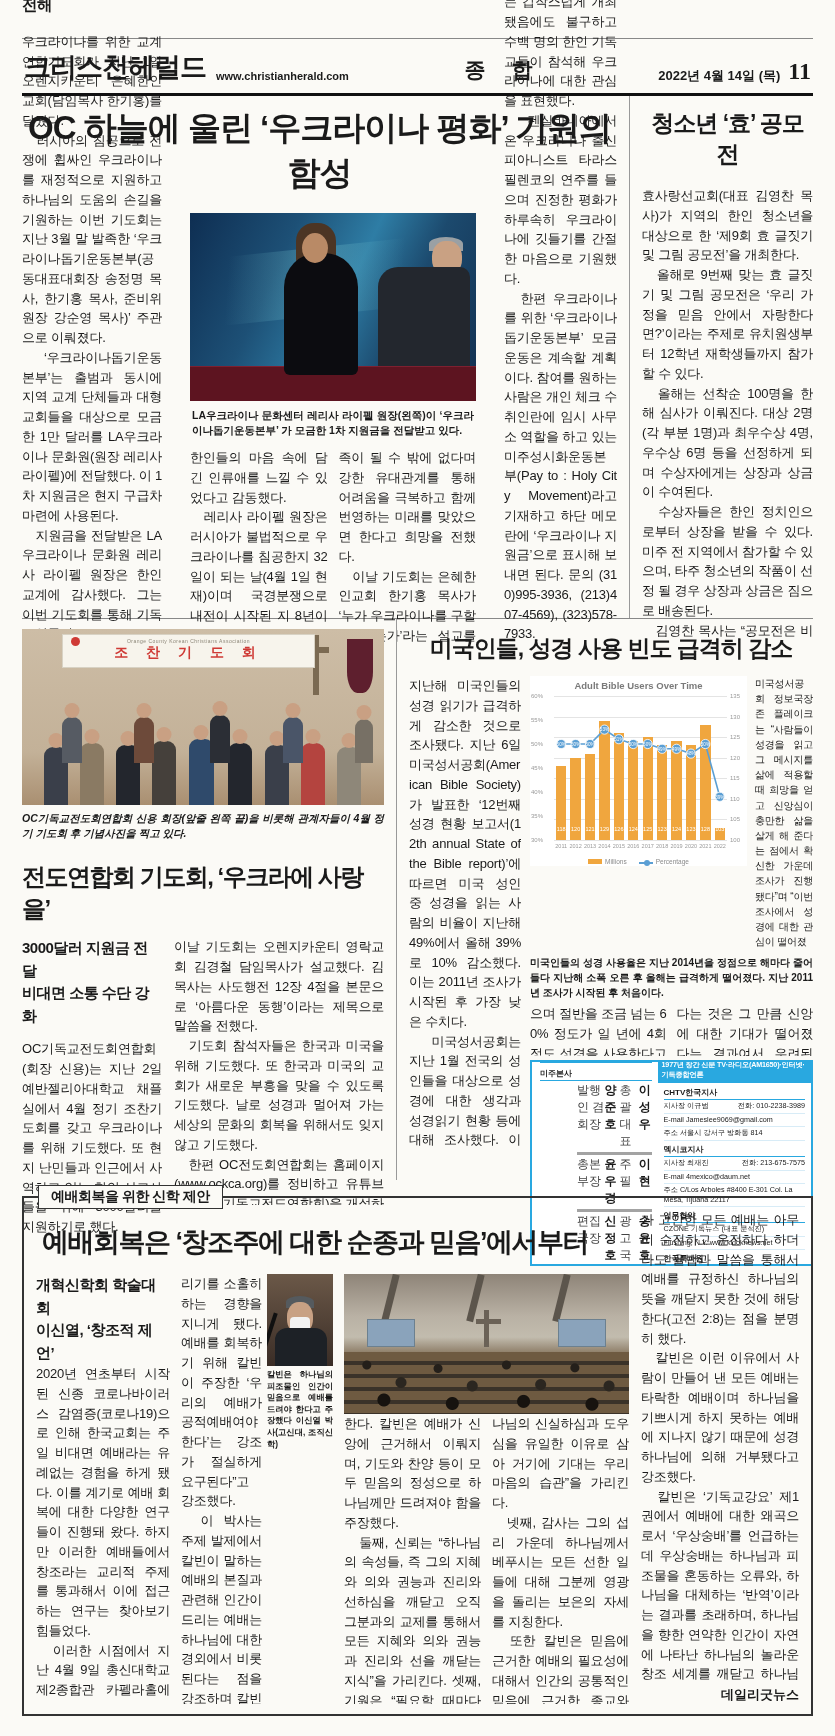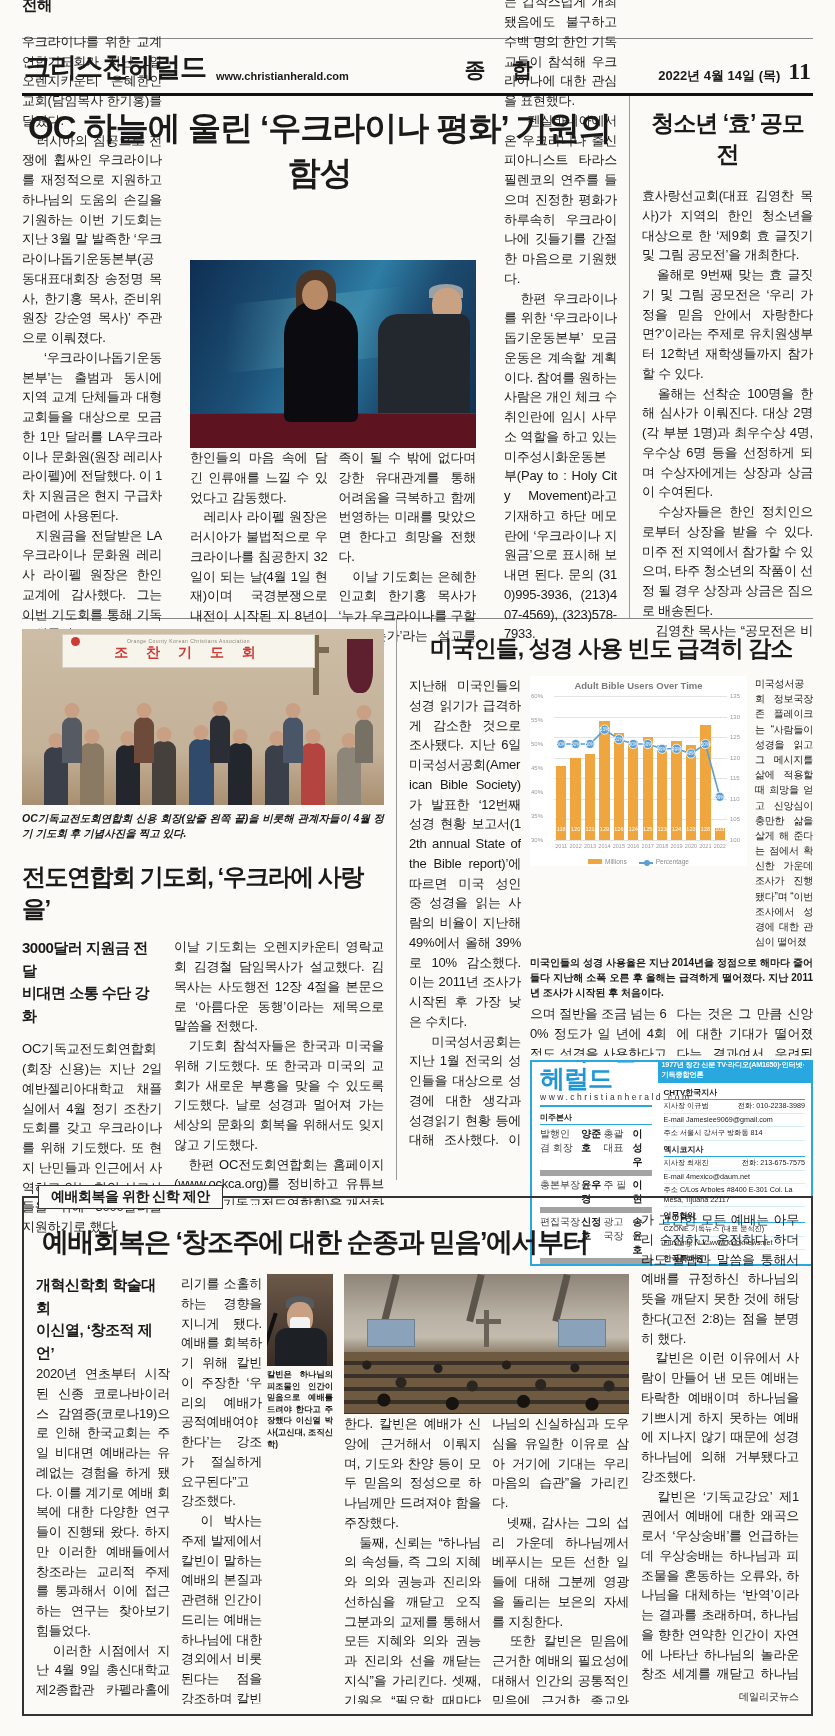--- a/index.html
+++ b/index.html
@@ -92,21 +92,21 @@
   .minicols { display:flex; gap:10px; height:52px;}
   .minicols > div { flex:1; }
   
   .herald-box { border:2px solid #29a8e0; margin-top:4px; height:206px; display:flex; background:#fff; overflow:hidden;align-items:center;}
   .hb-left { width:45%; padding:6px 6px 4px 8px; }
   .hb-name-en { color:#1b7fc4; font-size:10.5px; font-weight:800; font-style:italic; }
   .hb-logo { color:#2196d3; font-size:25px; font-weight:800; letter-spacing:-1px; line-height:1.1;
              text-shadow:0 0 1px #fff; }
   .hb-site { font-size:8.5px; letter-spacing:2.5px; color:#333; border-bottom:2px solid #29a8e0; padding-bottom:3px; margin-bottom:4px;}
   .hb-hq { font-size:8px; font-weight:800; border-bottom:1.5px solid #29a8e0; padding:1px 0; }
-  .srow { display:flex; font-size:10px; border-bottom:6px solid #a3a3a3; padding:1.5px 0; }
+  .srow { display:flex; font-size:12px; border-bottom:3px solid #a3a3a3; padding:1.5px 0;margin-left:37px; }
   .srow span:nth-child(1){ width:37%; color:#444;} .srow span:nth-child(2){ width:20%; font-weight:700;}
   .srow span:nth-child(3){ width:26%; color:#444;} .srow span:nth-child(4){ flex:1; font-weight:700;}
   .hb-right { flex:1; padding:0 6px 4px 6px; }
   .hb-tag { background:#29a8e0; color:#fff; font-size:7.2px; font-weight:700; padding:3px 4px; margin:0 -6px 3px -6px; letter-spacing:-0.2px;}
   .sec-title { font-size:8px; font-weight:800; border-bottom:1.5px solid #29a8e0; padding:1px 0; margin-top:2px;}
   .sec-row { display:flex; justify-content:space-between; font-size:7.2px; border-bottom:1px solid #d8ecf7; padding:1.5px 0;}
   .sec-line { font-size:7.2px; border-bottom:1px solid #d8ecf7; padding:1.5px 0; }
   
   .bottom-box { position:relative; margin-top:16px; border:2px solid #333; height:520px; padding:12px 12px 10px 12px;}
   .w-tag { position:absolute; top:-13px; left:14px; background:#fbfaf6; border:1px solid #333;
@@ -144,21 +144,21 @@
       radial-gradient(circle at 81% 34%, #241f1a 0 4px, transparent 5px),
       radial-gradient(circle at 93% 60%, #2b2620 0 5px, transparent 6px),
       radial-gradient(circle at 14% 80%, #17130f 0 6px, transparent 7px),
       radial-gradient(circle at 38% 85%, #17130f 0 6px, transparent 7px),
       radial-gradient(circle at 63% 82%, #17130f 0 6px, transparent 7px),
       radial-gradient(circle at 87% 86%, #17130f 0 6px, transparent 7px);}
   .wcenter-cols { display:flex; gap:11px; flex:1; overflow:hidden;}
   .wcenter-cols > div { flex:1; }
   .wcol5 { width:158px; display:flex; flex-direction:column;}
   .wcol5 .bt { flex:1; }
-  .w-credit { text-align:right; font-size:10px; font-weight:400; margin-top:4px;}
+  .w-credit { text-align:right; font-size:13px; font-weight:700; margin-top:4px;}
 </style>
 </head>
 <body>
 
 <div class="page">
 
   <div class="header">
     <span class="masthead">크리스천헤럴드</span>
     <span class="mast-site">www.christianherald.com</span>
     <span class="section-name">종 합</span>
@@ -185,20 +185,21 @@
             <div class="stage-streak"></div>
             <div class="fig-woman-hair"></div>
             <div class="fig-woman-head"></div>
             <div class="fig-woman"></div>
             <div class="fig-man-hair"></div>
             <div class="fig-man-head"></div>
             <div class="fig-man"></div>
             <div class="stage-edge"></div>
             <div class="stage-floor"></div>
           </div>
+          <div class="cap">LA우크라이나 문화센터 레리사 라이펠 원장(왼쪽)이 ‘우크라이나돕기운동본부’ 가 모금한 1차 지원금을 전달받고 있다.</div>
           <div class="tmid-cols">
             <div class="bt">한인들의 마음 속에 담긴 인류애를 느낄 수 있었다고 감동했다.
 　레리사 라이펠 원장은 러시아가 불법적으로 우크라이나를 침공한지 32일이 되는 날(4월 1일 현재)이며 국경분쟁으로 내전이 시작된 지 8년이 됐다고 말했다. 또 우크라이나가 이웃의 강대국 등을 상대로 자유와 독립을 위해 싸워 온 300년이 되는 해라고 설명했다.
 　라이펠 원장은 주변의 강대국으로부터 침략을 당한 한국과 우크라이나는 정서적으로 통하는 민</div>
             <div class="bt">족이 될 수 밖에 없다며 강한 유대관계를 통해 어려움을 극복하고 함께 번영하는 미래를 맞았으면 한다고 희망을 전했다.
 　이날 기도회는 은혜한인교회 한기홍 목사가 ‘누가 우크라이나를 구할 수 있는가’라는 설교를 시작으로 포문을 열었다.
 　이날 기도 순서를 담당한 기도자들은 어느 때 보다 더 간절히 기도했다. 두 눈을 꼭 감은 인도자들은 하나님의 도움의 손길이 한시 바삐 우크라이나에 임해 모든 폭</div>
           </div>
         </div>
         <div class="tcol4 bt">력이 종식되기를 기원했다.

